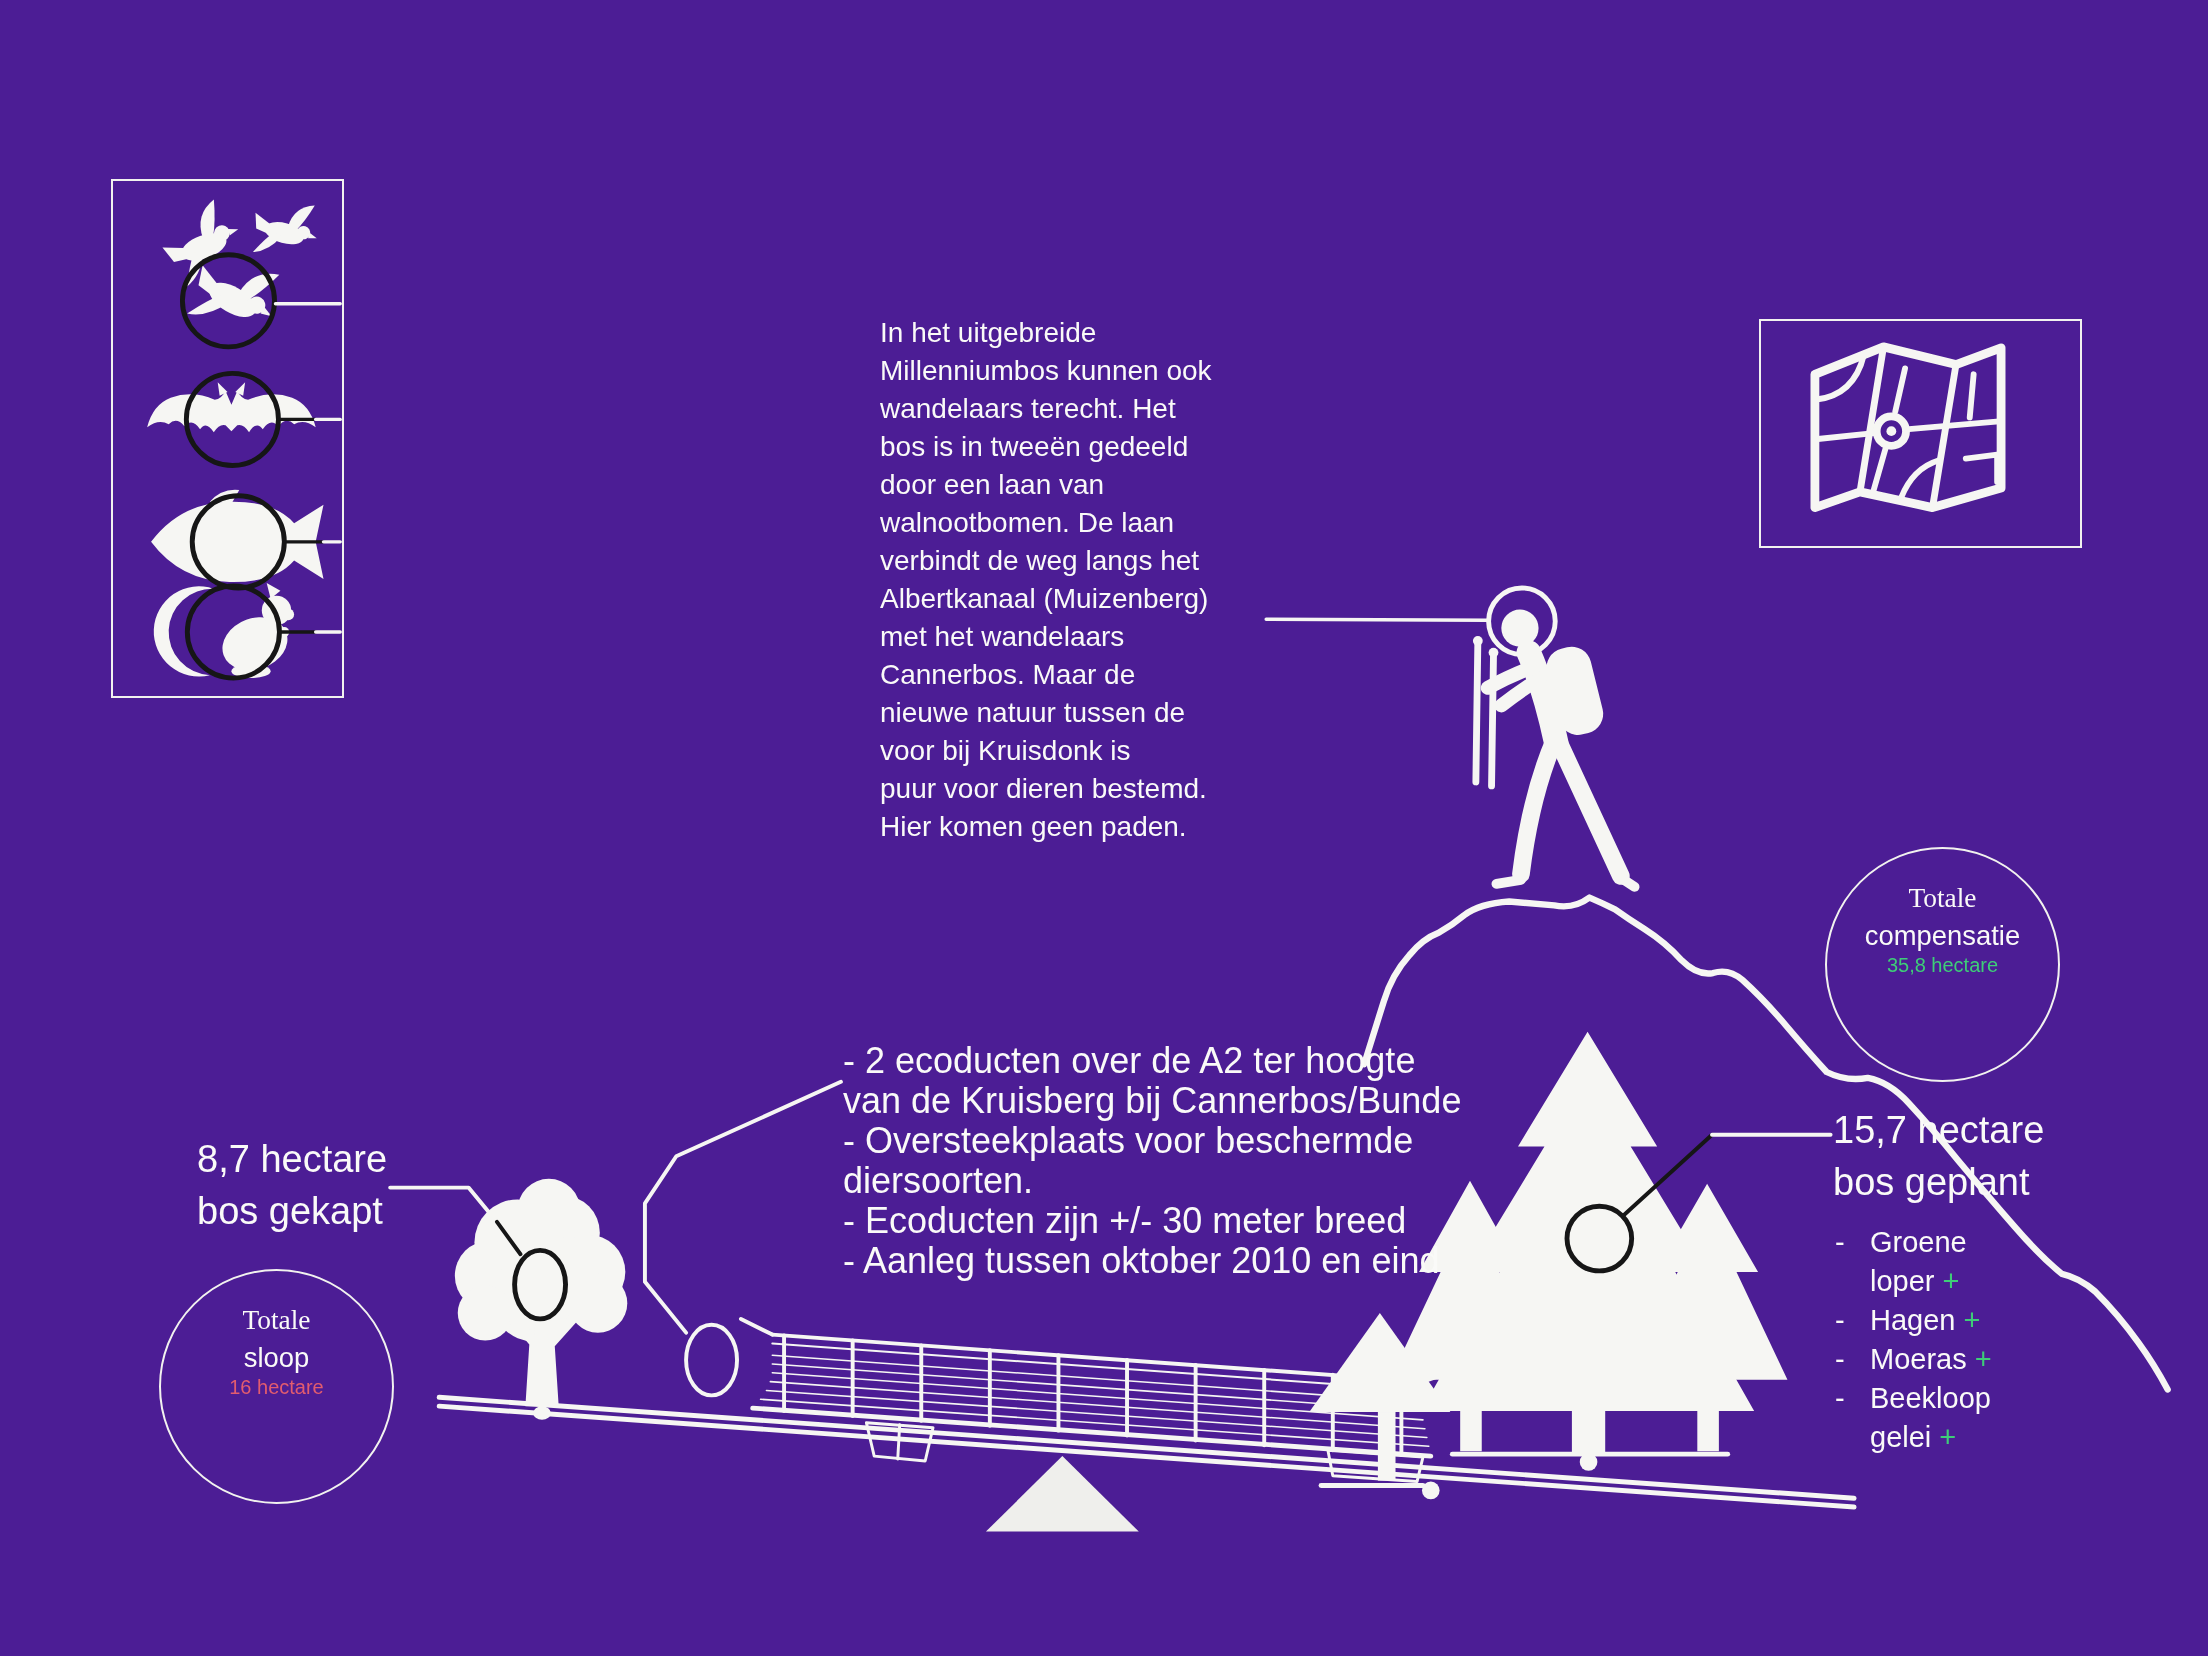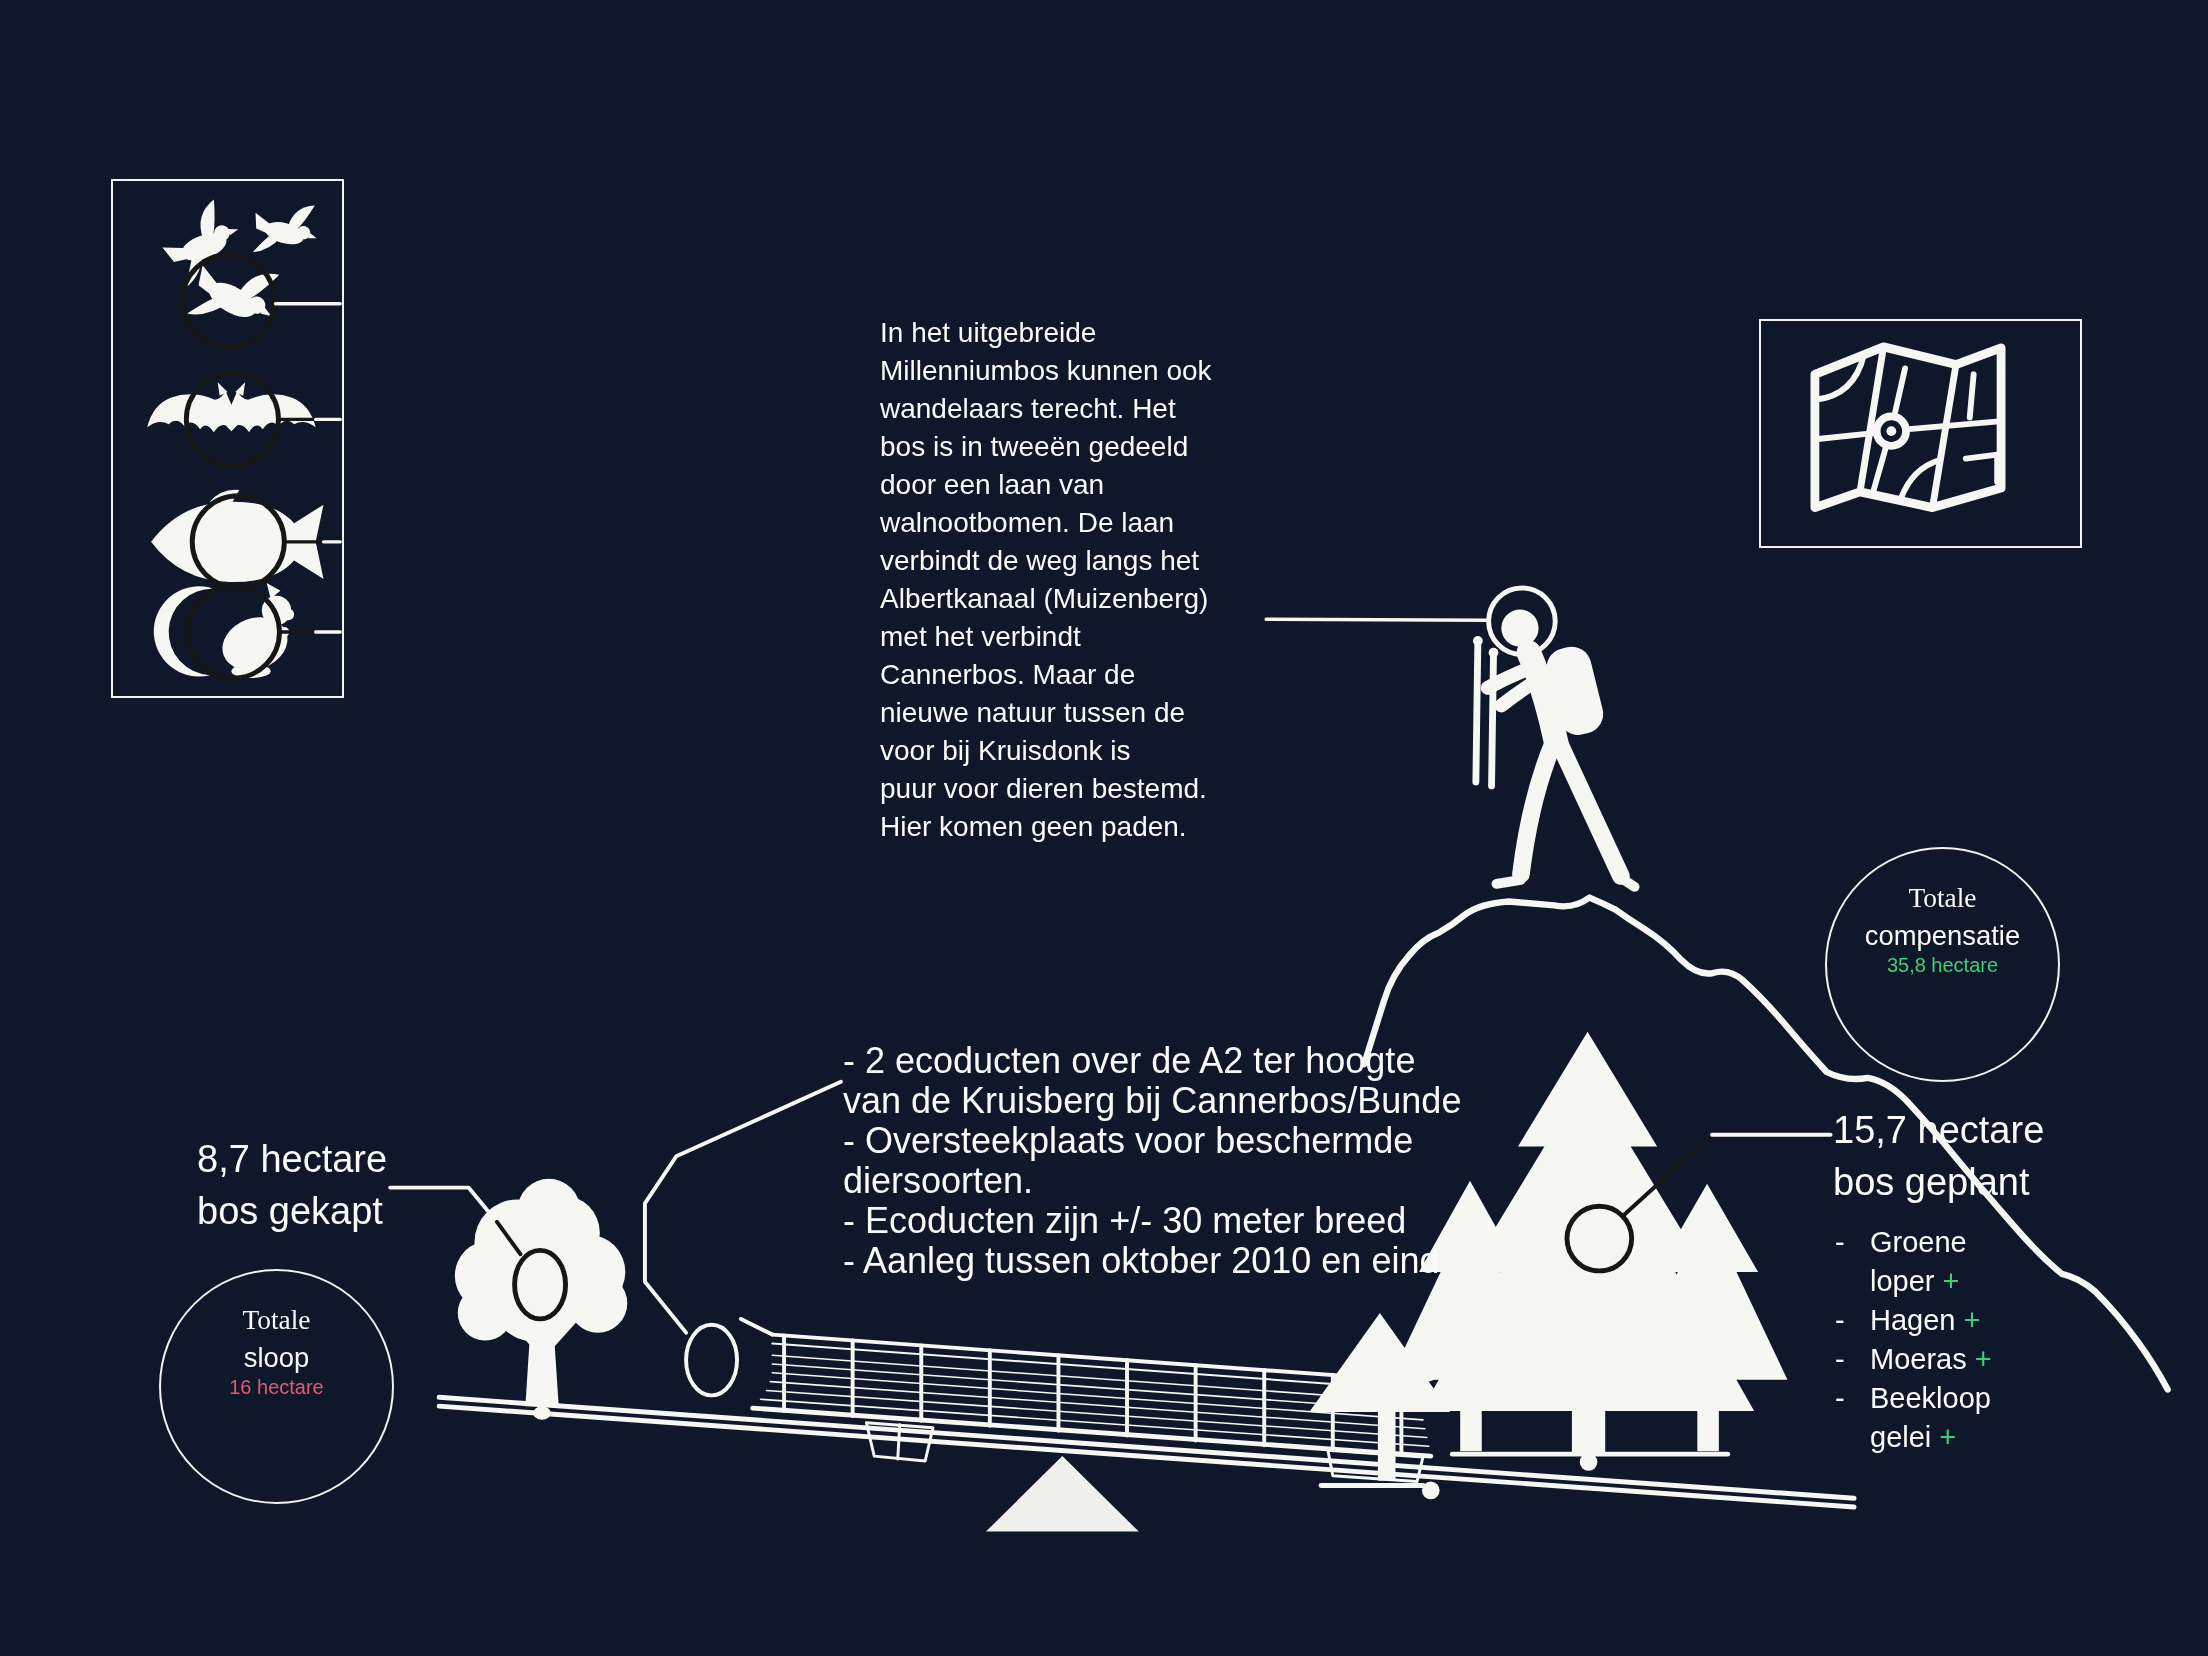--- a/index.html
+++ b/index.html
@@ -1,18 +1,18 @@
 <!DOCTYPE html>
 <html><head>
 <meta charset="utf-8">
 <style>
   html,body{margin:0;padding:0;background:#47704f;}
   #canvas{
     position:relative;width:2208px;height:1656px;overflow:hidden;
-    background:#0f172a;
+    background:#4c1d95;
     font-family:"Liberation Sans", sans-serif;
     color:#fafaf8;
   }
   .abs{position:absolute;}
   .nowrap{white-space:nowrap;}
   svg{position:absolute;left:0;top:0;}
   .sw{stroke:#f6f6f3;fill:none;stroke-linecap:round;stroke-linejoin:round;}
   .sb{stroke:#161616;fill:none;stroke-linecap:round;stroke-linejoin:round;}
   .fw{fill:#f6f6f3;}
   
@@ -225,21 +225,21 @@
 
   <div class="abs para" style="left:880px;top:314px;">
     <div class="nowrap">In het uitgebreide</div>
     <div class="nowrap">Millenniumbos kunnen ook</div>
     <div class="nowrap">wandelaars terecht. Het</div>
     <div class="nowrap">bos is in tweeën gedeeld</div>
     <div class="nowrap">door een laan van</div>
     <div class="nowrap">walnootbomen. De laan</div>
     <div class="nowrap">verbindt de weg langs het</div>
     <div class="nowrap">Albertkanaal (Muizenberg)</div>
-    <div class="nowrap">met het verbindt</div>
+    <div class="nowrap">met het wandelaars</div>
     <div class="nowrap">Cannerbos. Maar de</div>
     <div class="nowrap">nieuwe natuur tussen de</div>
     <div class="nowrap">voor bij Kruisdonk is</div>
     <div class="nowrap">puur voor dieren bestemd.</div>
     <div class="nowrap">Hier komen geen paden.</div>
   </div>
 
   <div class="abs eco" style="left:843px;top:1041px;">
     <div class="nowrap">- 2 ecoducten over de A2 ter hoogte</div>
     <div class="nowrap">van de Kruisberg bij Cannerbos/Bunde</div>

